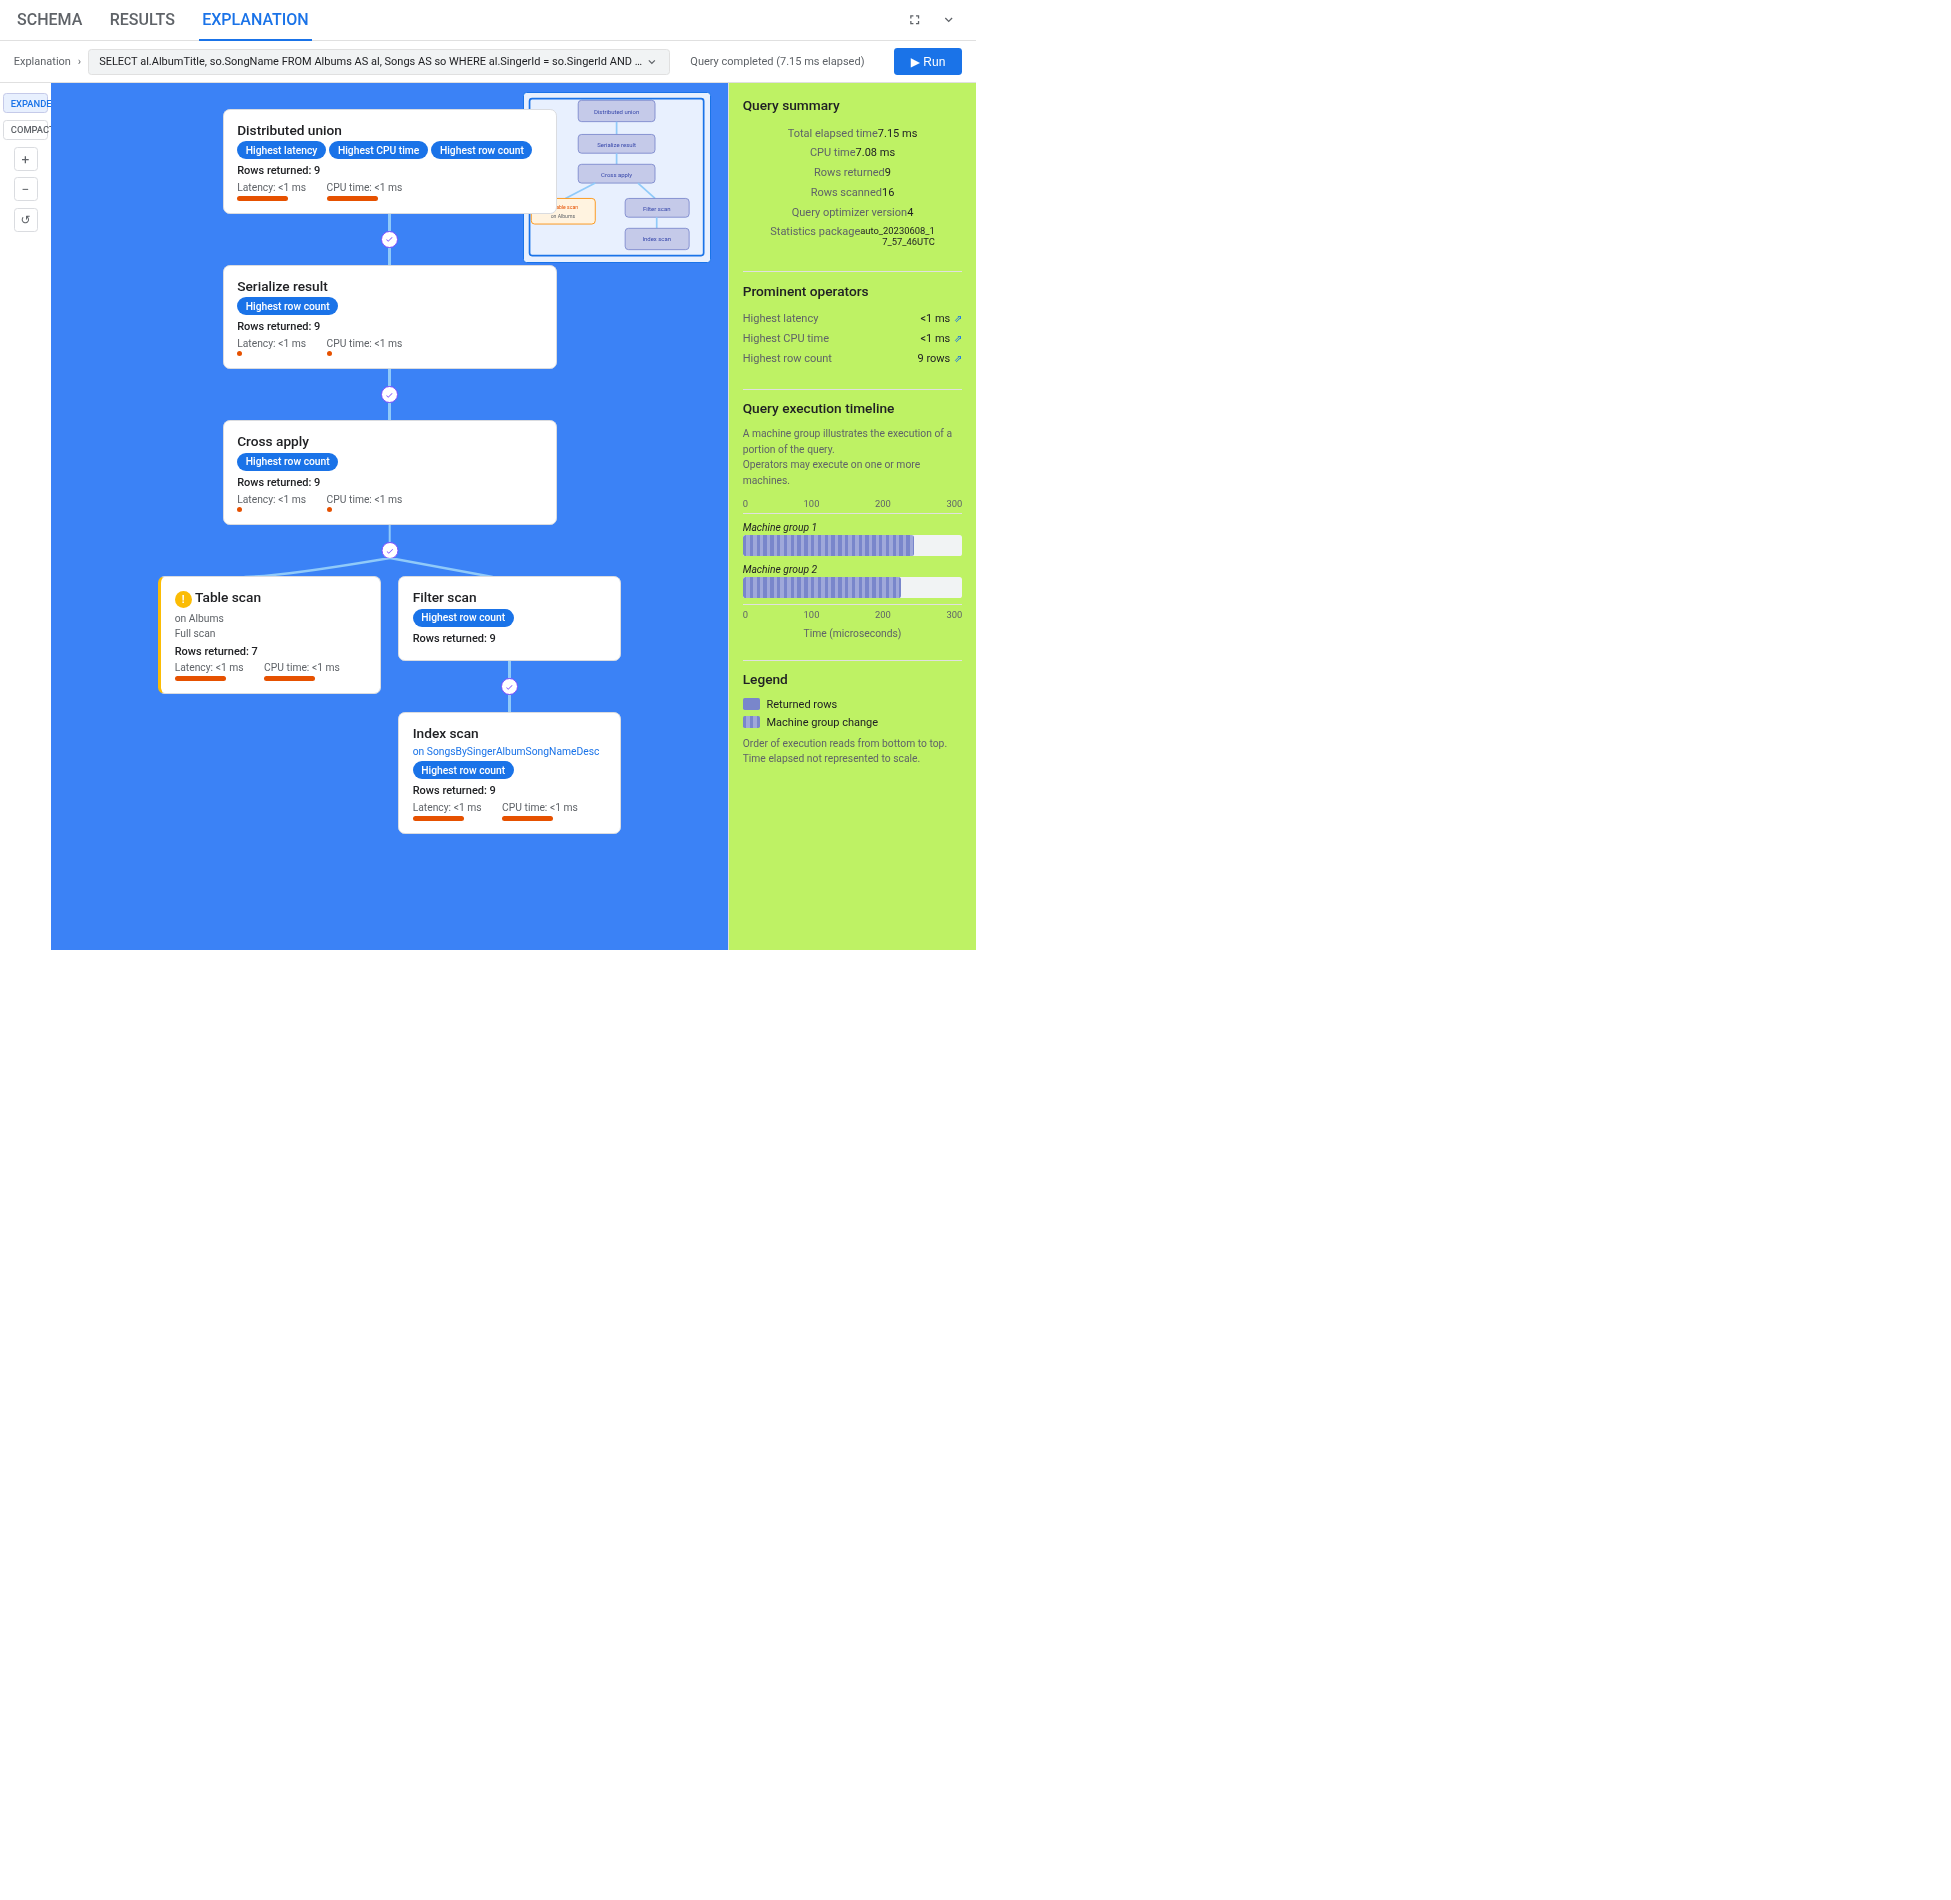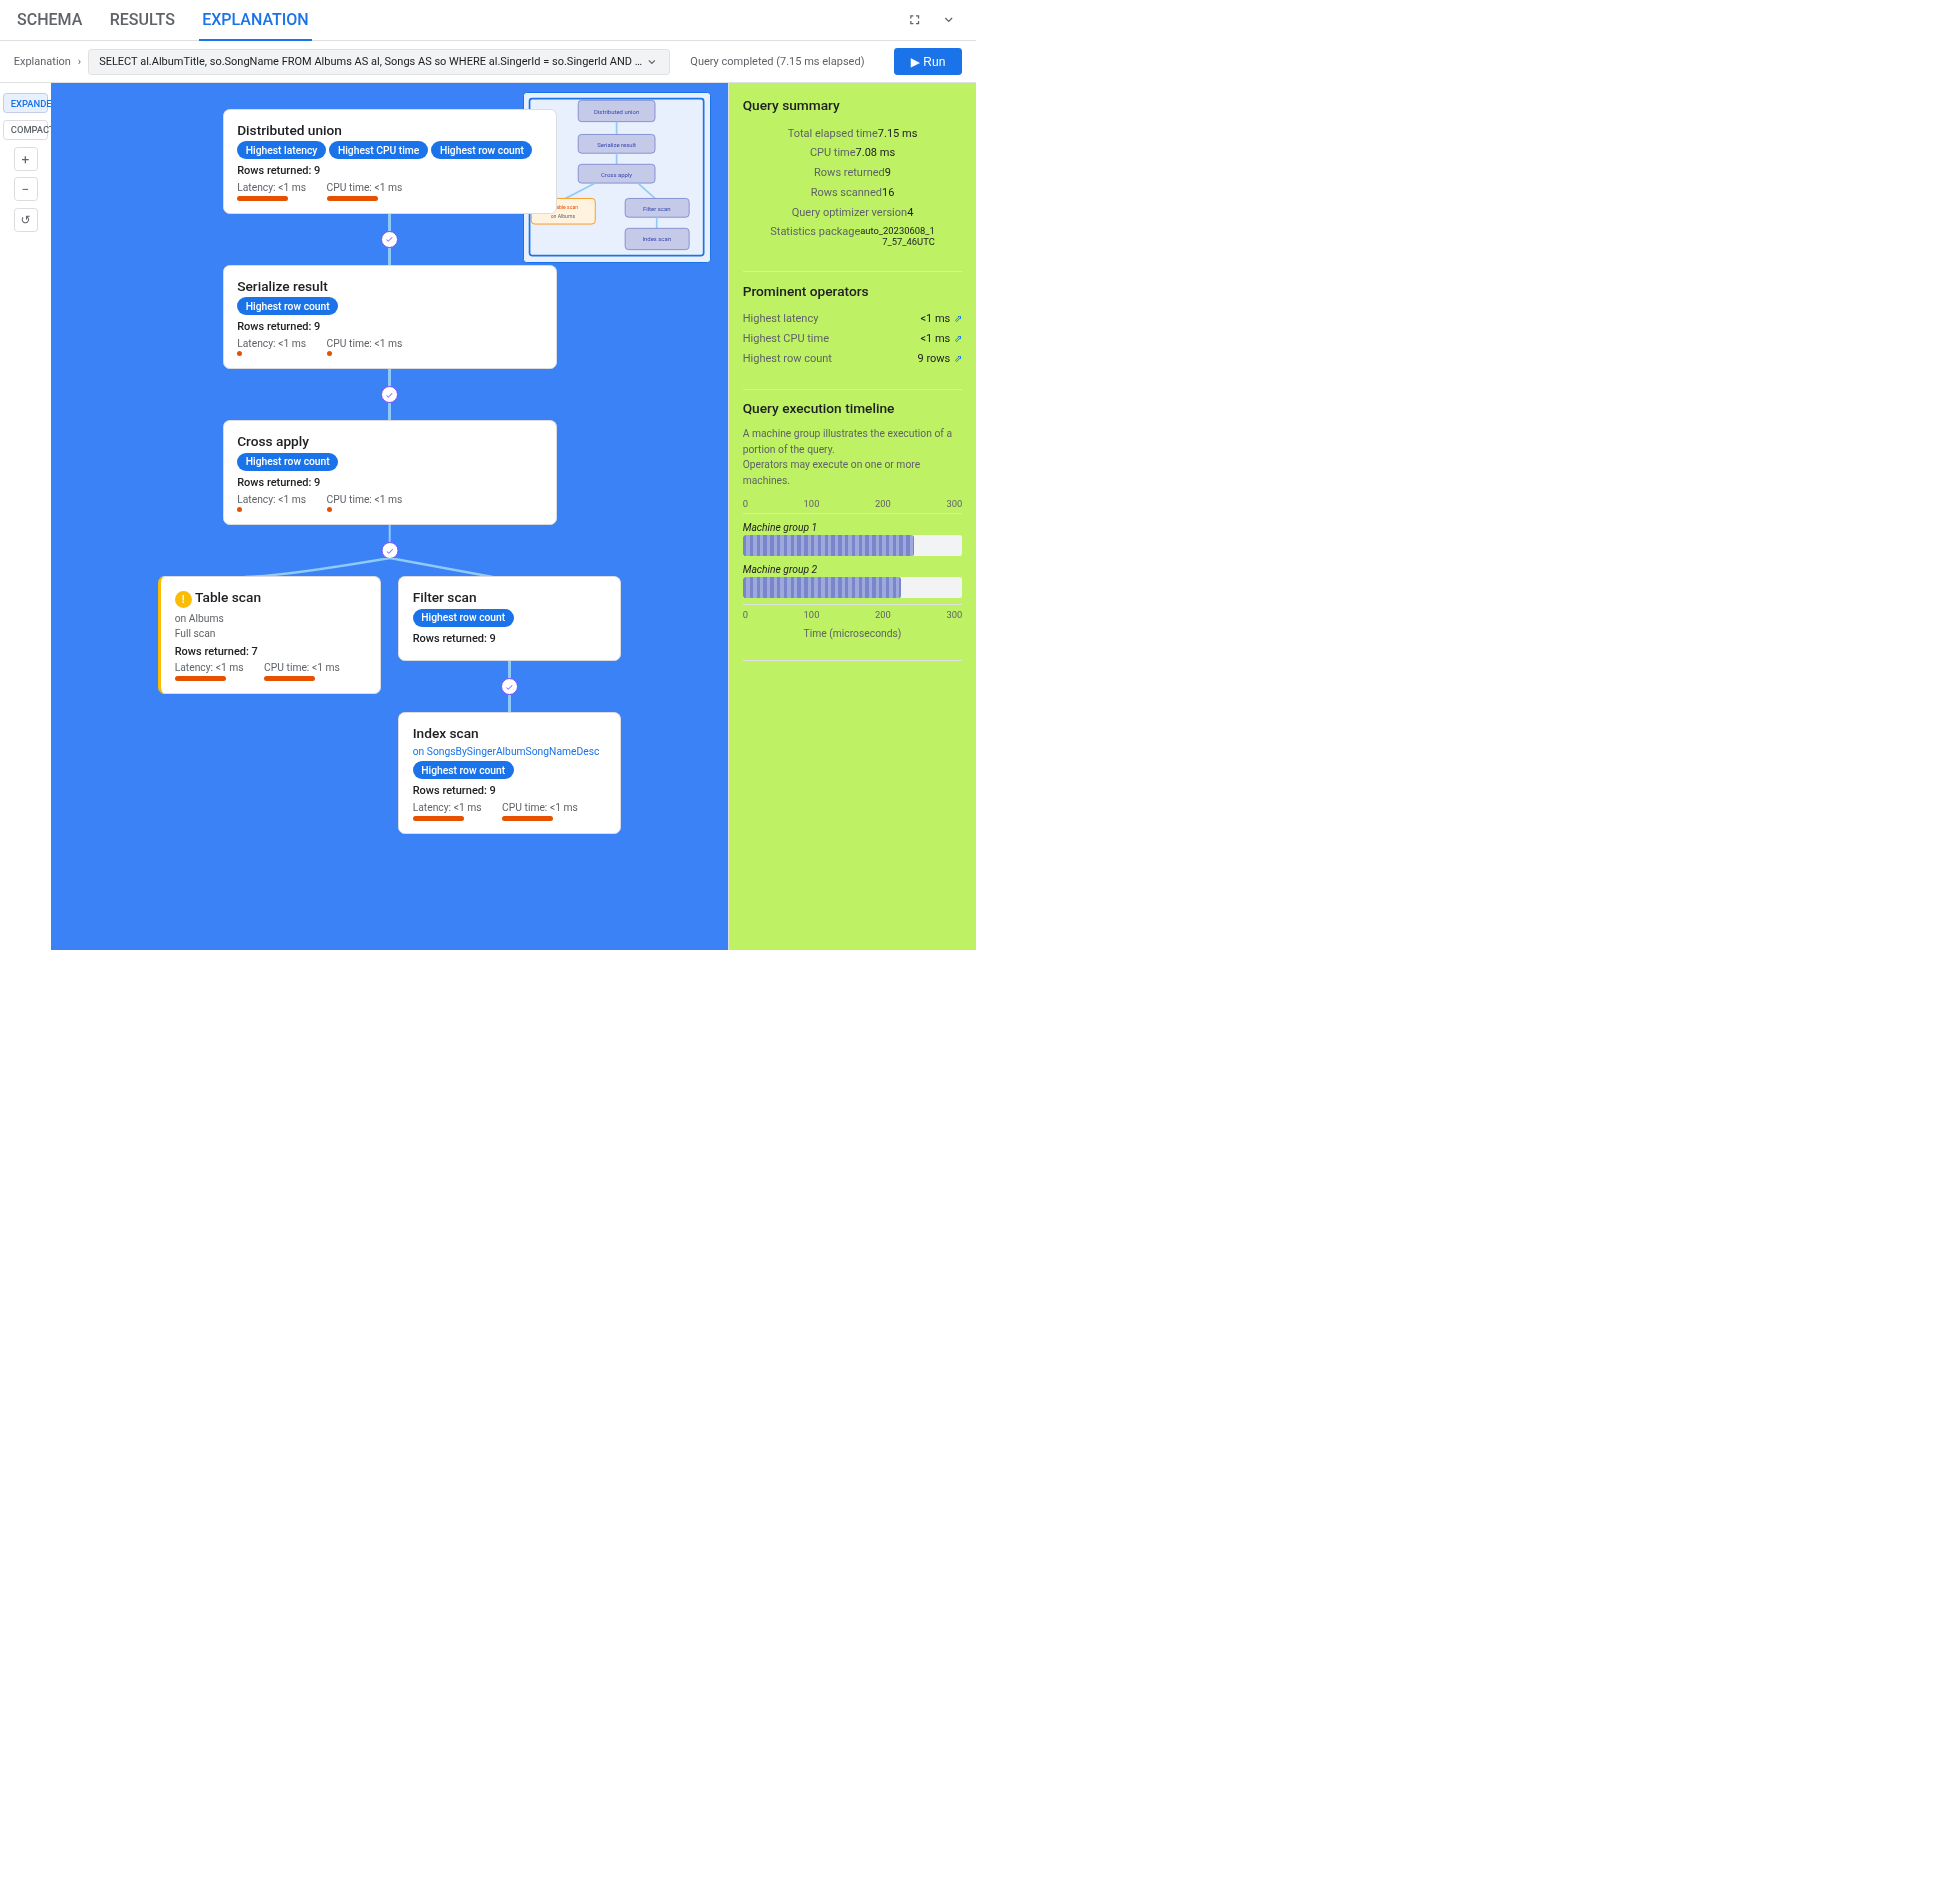--- a/index.html
+++ b/index.html
@@ -408,17 +408,29 @@
           <span>100</span>
           <span>200</span>
           <span>300</span>
         </div>
         <div class="timeline-xlabel">Time (microseconds)</div>
       </div>
     </div>
 
     <hr class="divider">
 
+    <div class="panel-section">
+      <div class="panel-title">Legend</div>
+      <div class="legend-item">
+        <div class="legend-box solid"></div>
+        <span>Returned rows</span>
+      </div>
+      <div class="legend-item">
+        <div class="legend-box striped"></div>
+        <span>Machine group change</span>
+      </div>
+      <div class="legend-note">Order of execution reads from bottom to top.<br>Time elapsed not represented to scale.</div>
+    </div>
 
   </div>
 
 </div>
 
 
 </body></html>

